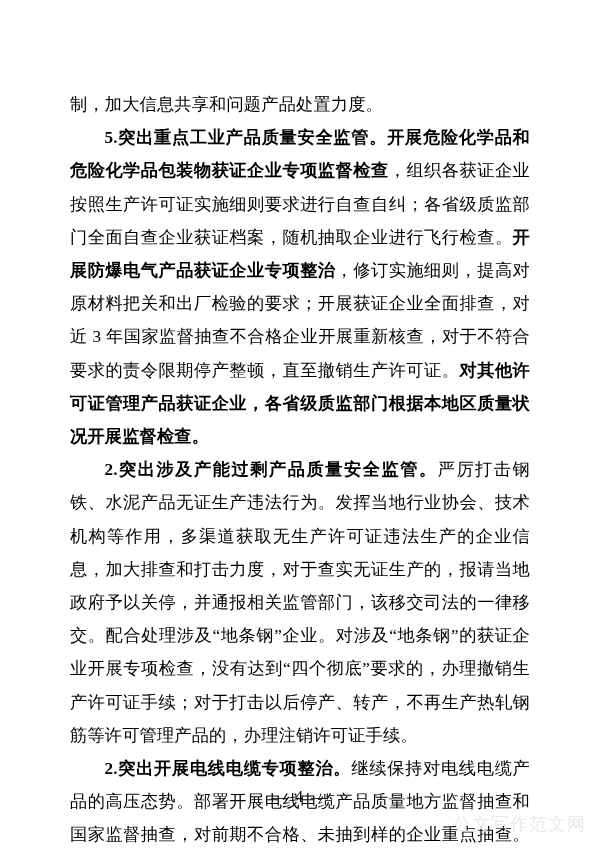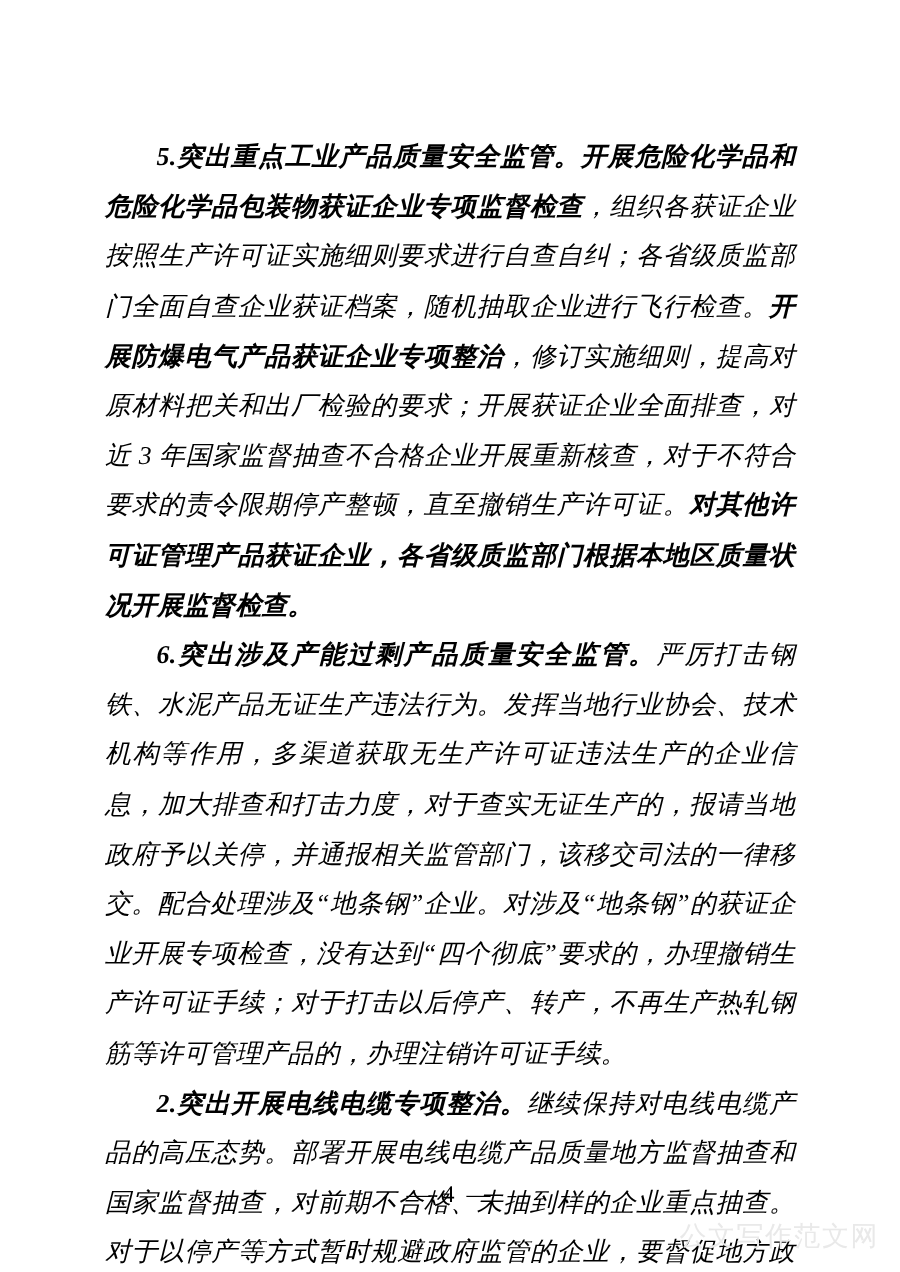--- a/index.html
+++ b/index.html
@@ -29,21 +29,20 @@
     line-height: 33.2px;
     text-align: justify;
     text-justify: inter-ideograph;
     letter-spacing: 0.2px;
   }
   p {
     margin: 0;
   }
   p.indent {
     text-indent: 2em;
-    font-style: italic;
   }
   .bold {
     font-weight: bold;
   }
   .footer {
     position: absolute;
     left: 0;
     right: 0;
     bottom: 42px;
     text-align: center;
@@ -60,20 +59,21 @@
     letter-spacing: 1px;
     font-family: "Liberation Sans", sans-serif;
     user-select: none;
   }
 </style>
 </head>
 <body>
 
 <div class="page">
   <div class="body-text" id="body-container">
+      <p class=""><span>制，加大信息共享和问题产品处置力度。</span></p>
       <p class="indent"><span class="bold">5.突出重点工业产品质量安全监管。</span><span class="bold">开展危险化学品和危险化学品包装物获证企业专项监督检查</span><span>，组织各获证企业按照生产许可证实施细则要求进行自查自纠；各省级质监部门全面自查企业获证档案，随机抽取企业进行飞行检查。</span><span class="bold">开展防爆电气产品获证企业专项整治</span><span>，修订实施细则，提高对原材料把关和出厂检验的要求；开展获证企业全面排查，对近 3 年国家监督抽查不合格企业开展重新核查，对于不符合要求的责令限期停产整顿，直至撤销生产许可证。</span><span class="bold">对其他许可证管理产品获证企业，各省级质监部门根据本地区质量状况开展监督检查。</span></p>
-      <p class="indent"><span class="bold">6.突出涉及产能过剩产品质量安全监管。</span><span>严厉打击钢铁、水泥产品无证生产违法行为。发挥当地行业协会、技术机构等作用，多渠道获取无生产许可证违法生产的企业信息，加大排查和打击力度，对于查实无证生产的，报请当地政府予以关停，并通报相关监管部门，该移交司法的一律移交。配合处理涉及“地条钢”企业。对涉及“地条钢”的获证企业开展专项检查，没有达到“四个彻底”要求的，办理撤销生产许可证手续；对于打击以后停产、转产，不再生产热轧钢筋等许可管理产品的，办理注销许可证手续。</span></p>
+      <p class="indent"><span class="bold">2.突出涉及产能过剩产品质量安全监管。</span><span>严厉打击钢铁、水泥产品无证生产违法行为。发挥当地行业协会、技术机构等作用，多渠道获取无生产许可证违法生产的企业信息，加大排查和打击力度，对于查实无证生产的，报请当地政府予以关停，并通报相关监管部门，该移交司法的一律移交。配合处理涉及“地条钢”企业。对涉及“地条钢”的获证企业开展专项检查，没有达到“四个彻底”要求的，办理撤销生产许可证手续；对于打击以后停产、转产，不再生产热轧钢筋等许可管理产品的，办理注销许可证手续。</span></p>
       <p class="indent"><span class="bold">2.突出开展电线电缆专项整治。</span><span>继续保持对电线电缆产品的高压态势。部署开展电线电缆产品质量地方监督抽查和国家监督抽查，对前期不合格、未抽到样的企业重点抽查。对于以停产等方式暂时规避政府监管的企业，要督促地方政府密切关注企业用水</span></p>
     </div>
 </div>
 
 <div class="footer">— 4 —</div>
 <div class="watermark">公文写作范文网</div>
 
 </body></html>

